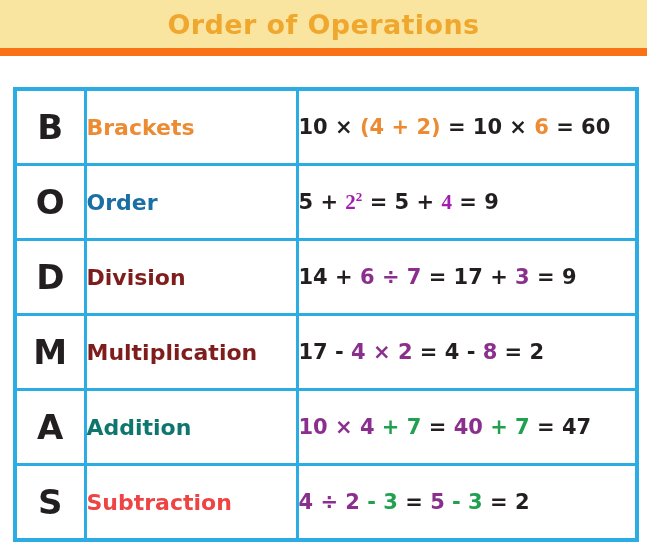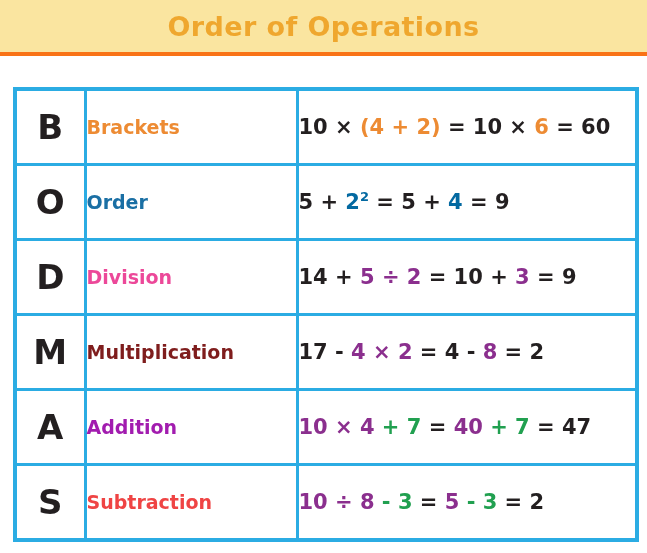--- a/index.html
+++ b/index.html
@@ -12,21 +12,21 @@
     background: #ffffff;
     font-family: "DejaVu Sans", sans-serif;
     overflow: hidden;
   }
 
   
   #title-banner {
     width: 647px;
     height: 56px;
     background: #FAE5A0;
-    border-bottom: 4px solid #f97316;
+    border-bottom: 8px solid #f97316;
     box-sizing: border-box;
     display: flex;
     align-items: center;
     justify-content: center;
   }
   #title-text {
     color: #EFA72E;
     font-size: 27px;
     font-weight: bold;
     letter-spacing: 0.4px;
@@ -58,41 +58,41 @@
   .cell-letter {
     text-align: center;
     font-size: 34px;
     font-weight: bold;
     color: #231F20;
     height: 72px;
     font-family: "DejaVu Sans", sans-serif;
   }
   .cell-name {
     padding-left: 22px;
-    font-size: 19px;
+    font-size: 22px;
     font-weight: bold;
     font-family: "DejaVu Sans", sans-serif;
   }
   .cell-eq {
     padding-left: 17px;
     font-size: 21px;
     font-weight: bold;
     color: #231F20;
     white-space: nowrap;
     font-family: "DejaVu Sans", sans-serif;
   }
   .cell-eq .seg { white-space: pre; }
 
   
   td.no-top-border    { border-top: none; }
   td.no-bottom-border { border-bottom: none; }
 
   
   .c-orange { color: #ED8B33; }
-  .c-blue   { color: #0369a1; }
+  .c-blue   { color: #a21caf; font-family: Liberation Serif, serif; }
   .c-purple { color: #8B2F8E; }
   .c-green  { color: #21A050; }
   .c-black  { color: #231F20; }
 
   sup { font-size: 0.62em; vertical-align: super; line-height: 0; }
 </style>
 </head>
 <body>
 
 <div id="title-banner">
@@ -112,33 +112,33 @@
           <td class="cell-name col-name" style="color: rgb(237, 139, 51);">Brackets</td>
           <td class="cell-eq col-eq"><span class="seg c-black">10 × </span><span class="seg c-orange">(4 + 2)</span><span class="seg c-black"> = 10 × </span><span class="seg c-orange">6</span><span class="seg c-black"> = 60</span></td>
         </tr>
         <tr>
           <td class="cell-letter col-letter">O</td>
           <td class="cell-name col-name" style="color: rgb(26, 111, 164);">Order</td>
           <td class="cell-eq col-eq"><span class="seg c-black">5 + </span><span class="seg c-blue">2<sup>2</sup></span><span class="seg c-black"> = 5 + </span><span class="seg c-blue">4</span><span class="seg c-black"> = 9</span></td>
         </tr>
         <tr>
           <td class="cell-letter col-letter">D</td>
-          <td class="cell-name col-name no-bottom-border" style="color: #ec4899;">Division</td>
-          <td class="cell-eq col-eq no-bottom-border"><span class="seg c-black">14 + </span><span class="seg c-purple">5 ÷ 2</span><span class="seg c-black"> = 10 + </span><span class="seg c-purple">3</span><span class="seg c-black"> = 9</span></td>
+          <td class="cell-name col-name no-bottom-border" style="color: #7f1d1d;">Division</td>
+          <td class="cell-eq col-eq no-bottom-border"><span class="seg c-black">14 + </span><span class="seg c-purple">6 ÷ 7</span><span class="seg c-black"> = 17 + </span><span class="seg c-purple">3</span><span class="seg c-black"> = 9</span></td>
         </tr>
         <tr>
           <td class="cell-letter col-letter">M</td>
           <td class="cell-name col-name no-top-border" style="color: #7f1d1d;">Multiplication</td>
           <td class="cell-eq col-eq no-top-border"><span class="seg c-black">17 - </span><span class="seg c-purple">4 × 2</span><span class="seg c-black"> = 4 - </span><span class="seg c-purple">8</span><span class="seg c-black"> = 2</span></td>
         </tr>
         <tr>
           <td class="cell-letter col-letter">A</td>
-          <td class="cell-name col-name no-bottom-border" style="color: #a21caf;">Addition</td>
+          <td class="cell-name col-name no-bottom-border" style="color: #0f766e;">Addition</td>
           <td class="cell-eq col-eq no-bottom-border"><span class="seg c-purple">10 × 4</span><span class="seg c-green"> + 7</span><span class="seg c-black"> = </span><span class="seg c-purple">40</span><span class="seg c-green"> + 7</span><span class="seg c-black"> = 47</span></td>
         </tr>
         <tr>
           <td class="cell-letter col-letter">S</td>
           <td class="cell-name col-name no-top-border" style="color: #ef4444;">Subtraction</td>
-          <td class="cell-eq col-eq no-top-border"><span class="seg c-purple">10 ÷ 8</span><span class="seg c-green"> - 3</span><span class="seg c-black"> = </span><span class="seg c-purple">5</span><span class="seg c-green"> - 3</span><span class="seg c-black"> = 2</span></td>
+          <td class="cell-eq col-eq no-top-border"><span class="seg c-purple">4 ÷ 2</span><span class="seg c-green"> - 3</span><span class="seg c-black"> = </span><span class="seg c-purple">5</span><span class="seg c-green"> - 3</span><span class="seg c-black"> = 2</span></td>
         </tr>
       </tbody>
   </table>
 </div>
 
 </body></html>

